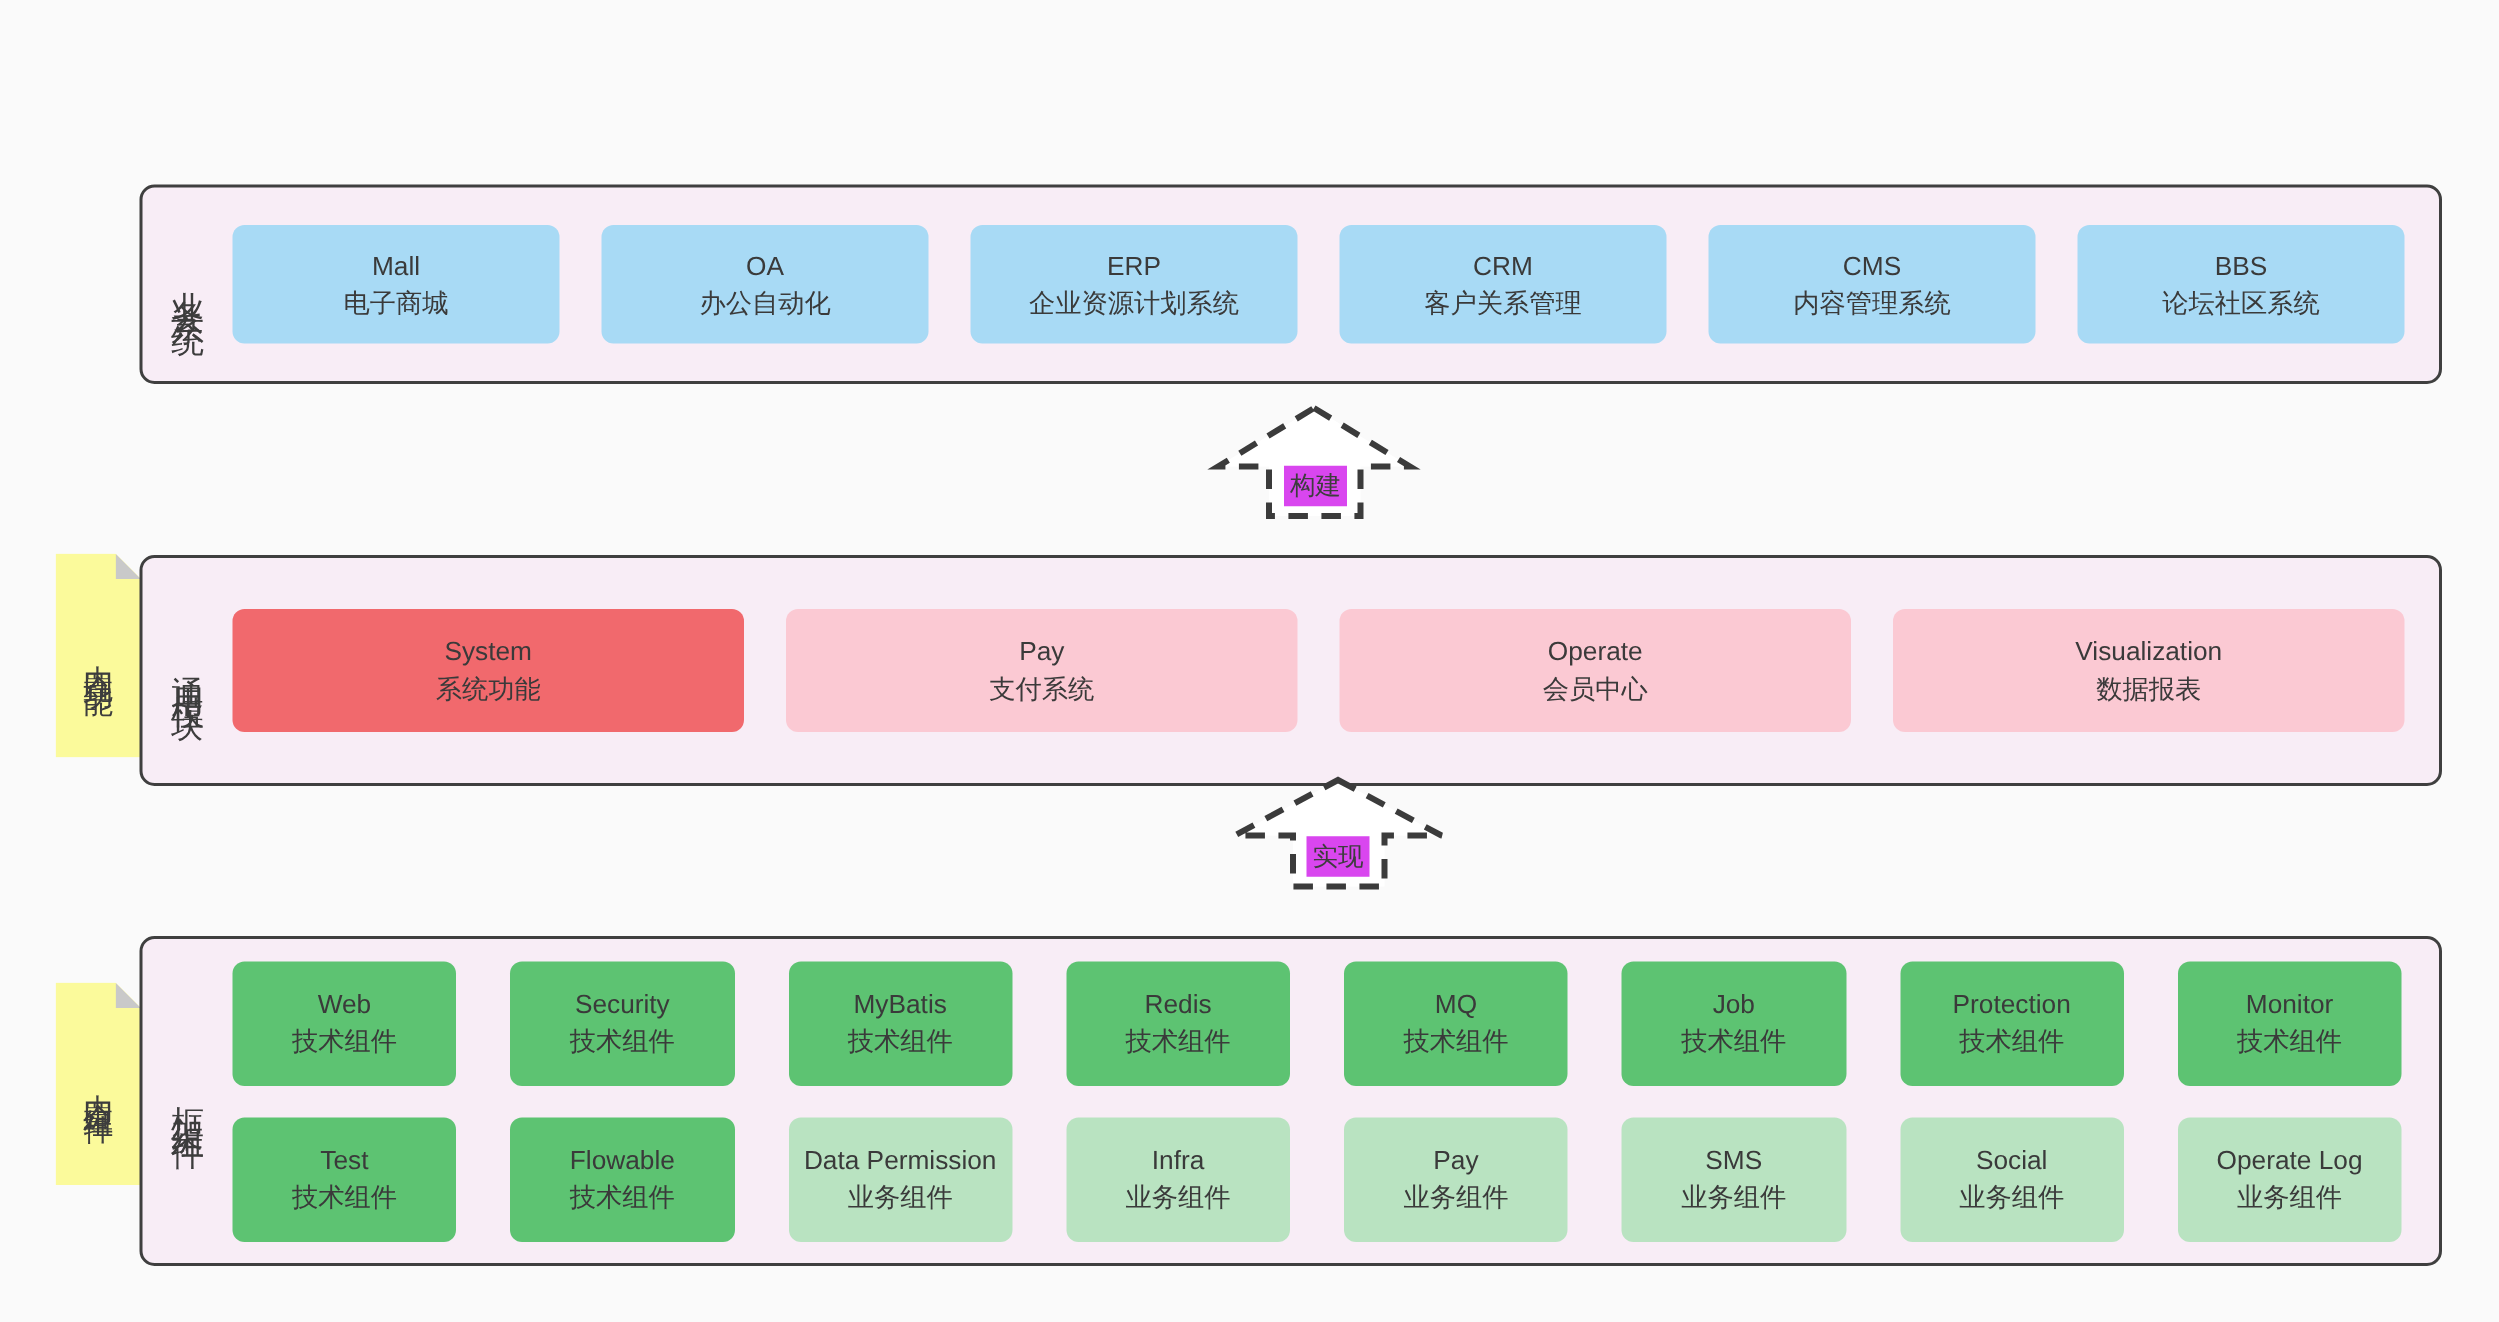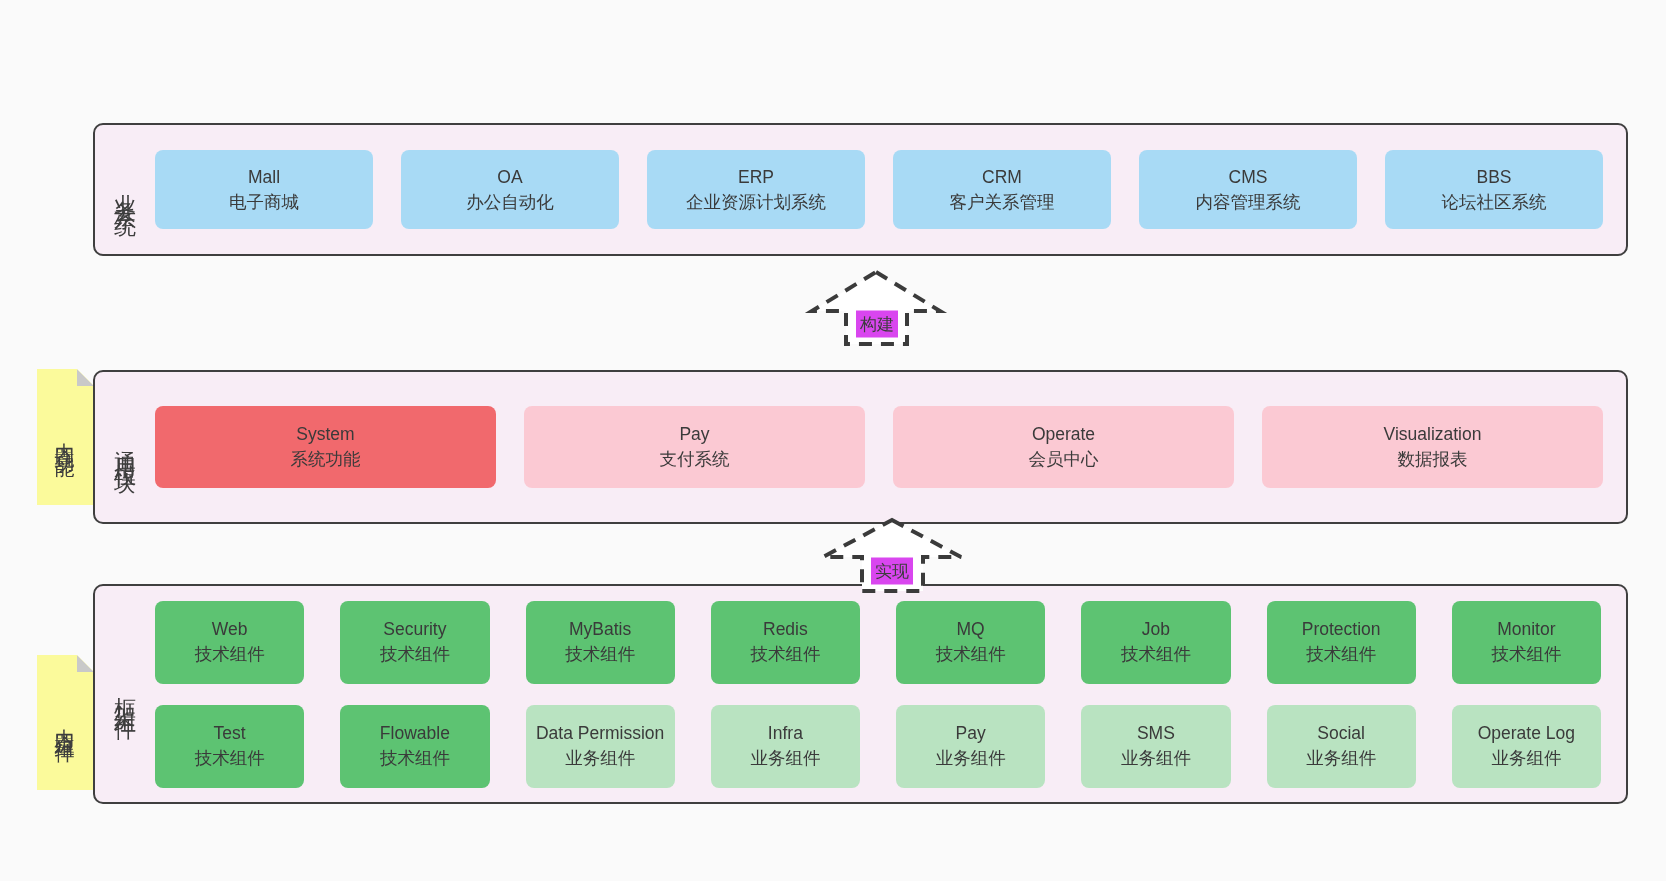--- a/index.html
+++ b/index.html
@@ -115,21 +115,21 @@
       <span>Operate</span>
       <span>会员中心</span>
     </div>
     <div class="box pink">
       <span>Visualization</span>
       <span>数据报表</span>
     </div>
   </div>
 </div>
 
-<div class="layer" style="top:584px;height:220px;">
+<div class="layer" style="top:624px;height:220px;">
   <div class="layer-label">框架组件</div>
   <div class="boxes-grid">
     <div class="box green">
       <span>Web</span>
       <span>技术组件</span>
     </div>
     <div class="box green">
       <span>Security</span>
       <span>技术组件</span>
     </div>

